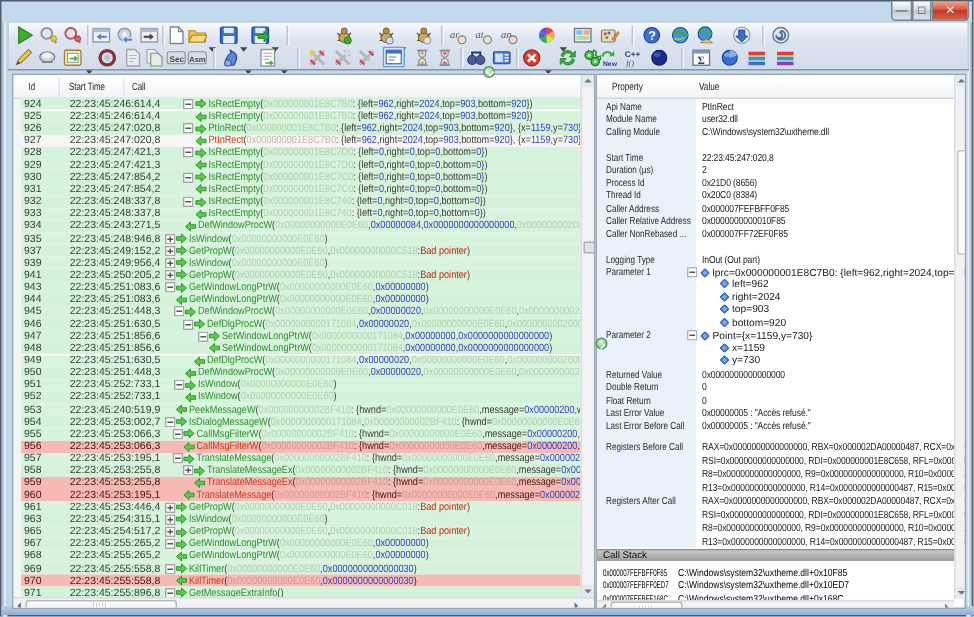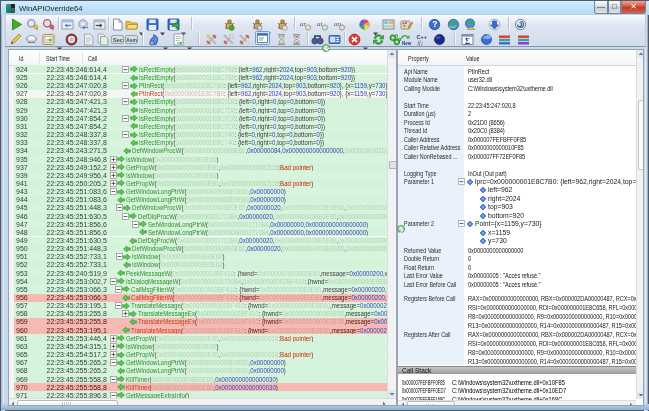--- a/index.html
+++ b/index.html
@@ -90,24 +90,20 @@
   color:#111; font-size:6.5px; padding-left:4px; line-height:8.5px; }
 .csrow { position:absolute; left:0; width:238px; height:8.5px; }
 .csa { position:absolute; left:3.5px; top:0.5px; font-size:6.5px; transform:scaleX(0.63); transform-origin:0 0; }
 .csp { position:absolute; left:54px; top:0.5px; white-space:nowrap; transform:scaleX(0.84); transform-origin:0 0; }
 </style></head>
 <body>
 <div class="frame">
   <div style="position:absolute;left:0;top:14px;width:4px;height:397px;background:linear-gradient(90deg,#8ca4bc,#e6eff7 55%,#b8cee2)"></div>
   <div style="position:absolute;right:0;top:14px;width:4px;height:397px;background:linear-gradient(90deg,#b8cee2,#e6eff7 45%,#8ca4bc)"></div>
   <div style="position:absolute;left:0;bottom:0;width:649px;height:6px;background:linear-gradient(#b6d0e8,#8fb0d4)"></div>
-  <div class="title">
-    <div class="ticon"></div>
-    <div class="ttext">WinAPIOverride64</div>
-  </div>
   <div class="capbtns">
     <div class="cb cb1">—</div>
     <div class="cb cb2">□</div>
     <div class="cb cb3">✕</div>
   </div>
   <div class="toolwrap"></div>
   <span class="ti" style="left:9px;top:16px;width:13px;height:13px"><svg viewBox="0 0 13 13">
         <path d="M2.5 1l9 5.5-9 5.5z" fill="#3fae2a" stroke="#2a7d1a" stroke-width="0.8"></path>
       </svg></span>
     <span class="ti" style="left:25px;top:16px;width:13px;height:13px"><svg viewBox="0 0 13 13">

